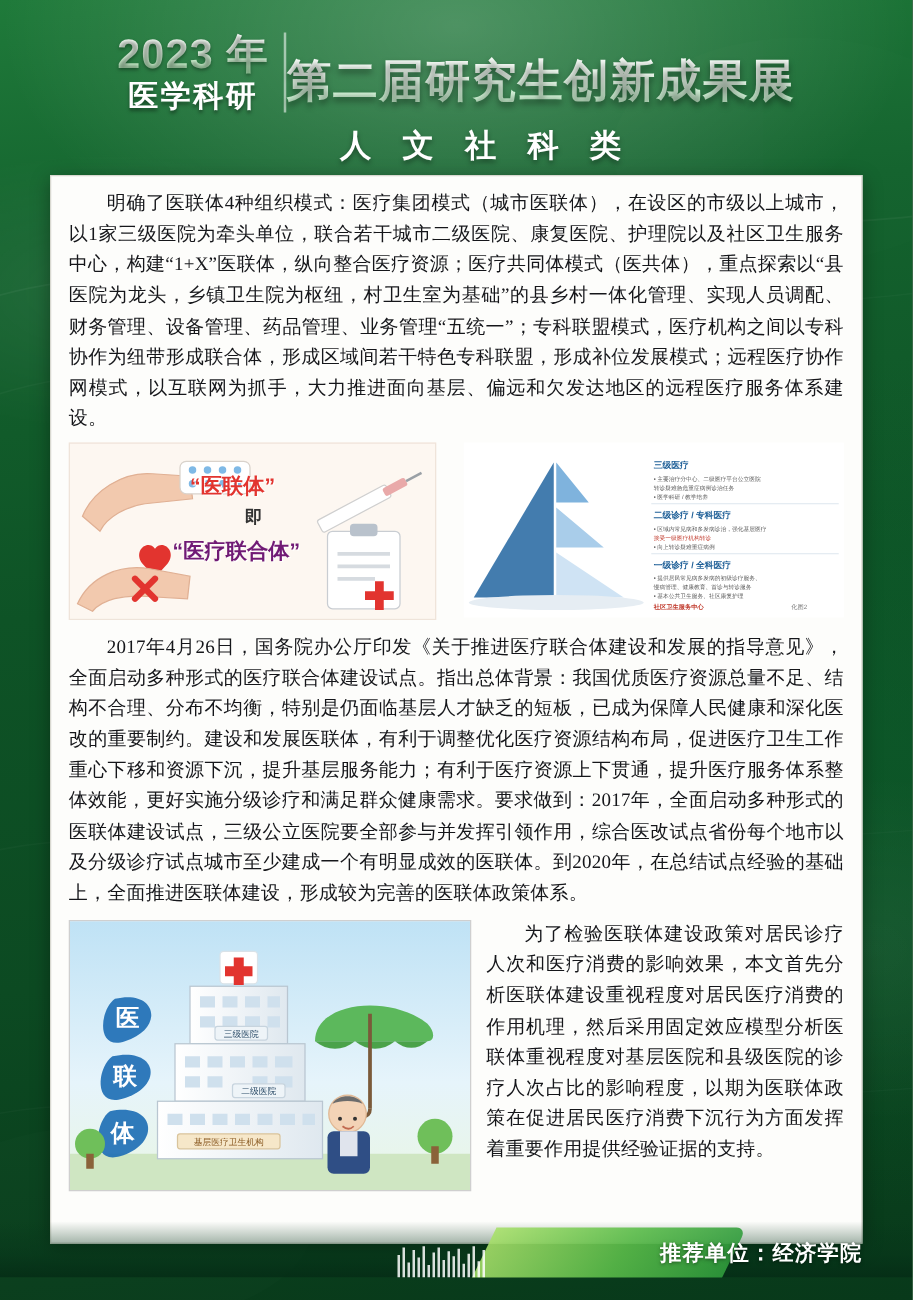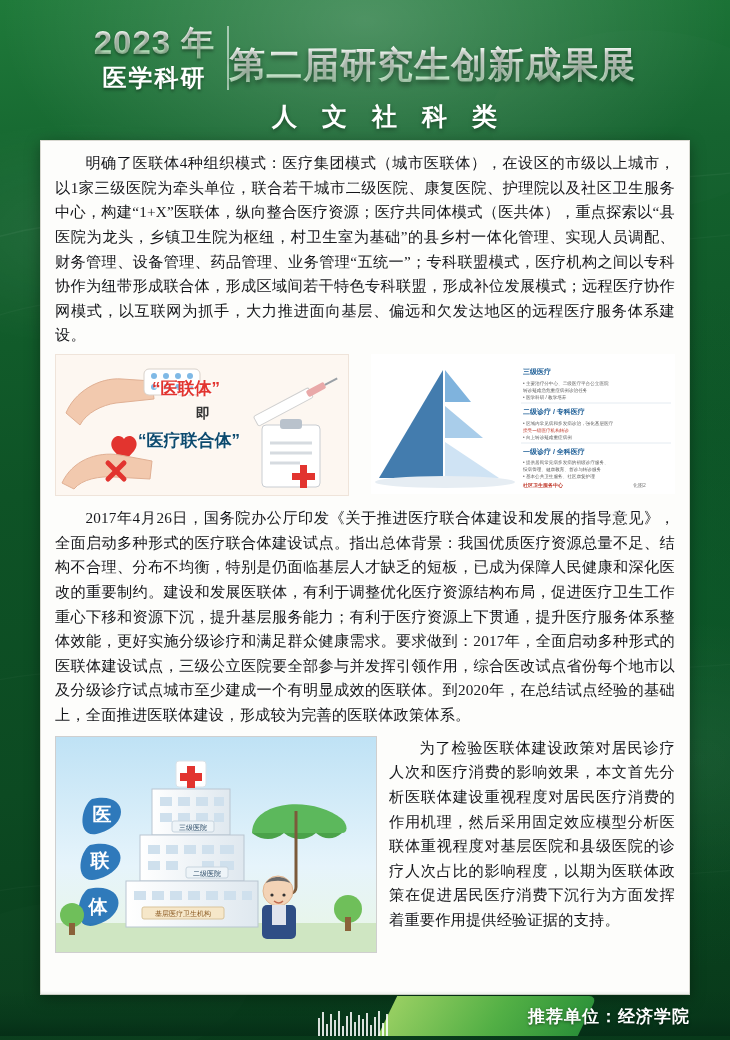--- a/index.html
+++ b/index.html
@@ -178,21 +178,21 @@
     font-size: 14px;
     color: #333;
   }
   .fig-cap-c {
     position: absolute;
     left: 82px;
     top: 74px;
     font-family: "Liberation Sans", sans-serif;
     font-weight: bold;
     font-size: 17px;
-    color: #0c4a6e;
+    color: #701a75;
     text-shadow: 1px 1px 0 #fff;
   }
 
   
   .fig2-wrap {
     display: flex;
     gap: 12px;
     margin-top: 8px;
   }
   .fig2 {
@@ -211,21 +211,21 @@
     color: #15161a;
     text-align: justify;
     text-indent: 2em;
     letter-spacing: 0.2px;
   }
 
   
   .footer {
     position: absolute;
     left: 0;
-    bottom: 4px;
+    bottom: 18px;
     width: 100%;
     height: 45px;
     z-index: 4;
     overflow: hidden;
     text-align: center;
   }
   .footer-bg {
     position: absolute;
     inset: 0;
     background: linear-gradient(180deg, rgba(6,52,25,0.0) 0%, rgba(6,52,25,0.55) 60%, rgba(5,45,22,0.9) 100%);

